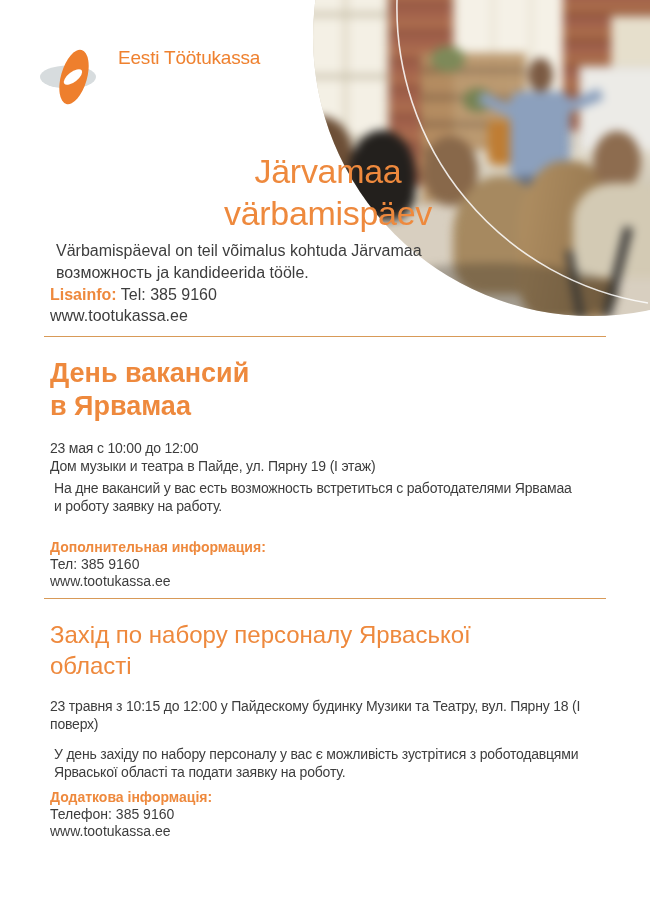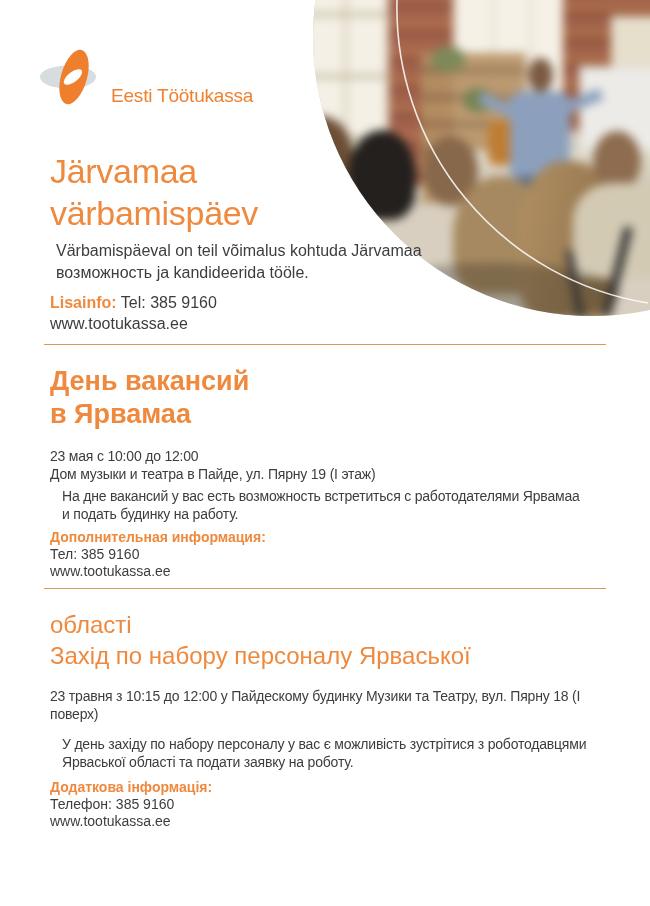--- a/index.html
+++ b/index.html
@@ -44,36 +44,36 @@
   .sc-woman { left:205px; top:403px; width:100px; height:158px;
     background:linear-gradient(100deg,#b3905f,#8f6f45); border-radius:45% 45% 20% 25%; }
   .sc-beige-head{ left:280px; top:373px; width:48px; height:60px; background:#8f6c4c; border-radius:50%; }
   .sc-beige-body{ left:260px; top:425px; width:100px; height:95px; background:#d4cab2; border-radius:40% 40% 0 0; }
   .sc-chair1{ left:300px; top:468px; width:9px; height:92px; background:#3c3b39; transform:rotate(14deg); }
   .sc-chair2{ left:258px; top:492px; width:8px; height:70px; background:#46423d; transform:rotate(-10deg); }
   .sc-shadow{ left:55px; top:505px; width:250px; height:62px; background:rgba(40,35,30,.3); border-radius:50%; }
   .arc-line { position:absolute; inset:0; }
 
   
-  .logo { position:absolute; left:38px; top:47px; display:flex; align-items:flex-end; gap:9px; }
+  .logo { position:absolute; left:38px; top:47px; display:flex; align-items:flex-start; gap:16px; }
   .logo-text { font-size:19px; color:#ef812f; letter-spacing:-.2px; }
 
   
   .content { position:absolute; left:50px; top:150px; width:556px; }
-  .title-xl { margin:0; font-size:34px; line-height:42px; font-weight:400; color:#ee893d; letter-spacing:-.3px; }
+  .title-xl { margin:0; font-size:34px; line-height:42px; font-weight:400; color:#ee893d; letter-spacing:-.3px;text-align:center; }
   .title-l  { margin:20px 0 0 0; font-size:27px; line-height:33px; font-weight:700; color:#ee893d; }
   .title-m  { margin:20px 0 0 0; font-size:24px; line-height:31px; font-weight:400; color:#ee893d; }
   .tline, .dline { display:block; }
   .meta-et { margin-top:0;  font-size:16px; line-height:22px; }
   .desc-et { margin:6px 0 0 6px; font-size:16px; line-height:22px; }
-  .info-et { margin-top:8px;  font-size:16px; line-height:21px; }
+  .info-et {  font-size:16px; line-height:21px; }
   .web-et  { font-size:16px; line-height:21px; }
   .meta-s  { margin-top:16px; font-size:14px; line-height:18px; letter-spacing:-.2px; }
-  .desc-s  { margin:4px 0 0 12px; font-size:14px; line-height:18px; letter-spacing:-.2px; }
-  .info-s  { margin-top:6px; font-size:14px; line-height:17px; }
+  .desc-s  { margin:4px 0 0 4px; font-size:14px; line-height:18px; letter-spacing:-.2px; }
+  .info-s  { margin-top:24px; font-size:14px; line-height:17px; }
   .web-s   { font-size:14px; line-height:17px; }
   .info-label { color:#ee893d; font-weight:bold; }
   .divider { height:1px; background:#d89a58; margin:10px 0 0 -6px; width:562px; border:none; }
   .divider.after-ru { margin-top:8px; }
 </style>
 </head>
 <body>
 
 <div class="page">
 
@@ -144,35 +144,35 @@
       <h2 class="title-l">
         <span class="tline">День вакансий</span>
         <span class="tline">в Ярвамаа</span>
       </h2>
       <div class="meta-s">
         <div>23 мая с 10:00 до 12:00</div>
         <div>Дом музыки и театра в Пайде, ул. Пярну 19 (I этаж)</div>
       </div>
       <p class="desc-s">
         <span class="dline">На дне вакансий у вас есть возможность встретиться с работодателями Ярвамаа</span>
-        <span class="dline">и подать будинку на работу.</span>
+        <span class="dline">и роботу заявку на работу.</span>
       </p>
       <div class="info-s">
         <div class="info-label">Дополнительная информация:</div>
         <div>Тел: 385 9160</div>
       </div>
       <div class="web-s">www.tootukassa.ee</div>
     </section>
 
     <hr class="divider after-ru">
 
     <section>
       <h2 class="title-m">
+        <span class="tline">Захід по набору персоналу Ярваської</span>
         <span class="tline">області</span>
-        <span class="tline">Захід по набору персоналу Ярваської</span>
       </h2>
       <div class="meta-s">
         <div>23 травня з 10:15 до 12:00 у Пайдескому будинку Музики та Театру, вул. Пярну 18 (I поверх)</div>
       </div>
       <p class="desc-s" style="margin-top:12px">
         <span class="dline">У день західу по набору персоналу у вас є можливість зустрітися з роботодавцями</span>
         <span class="dline">Ярваської області та подати заявку на роботу.</span>
       </p>
       <div class="info-s" style="margin-top:8px">
         <div class="info-label">Додаткова інформація:</div>

